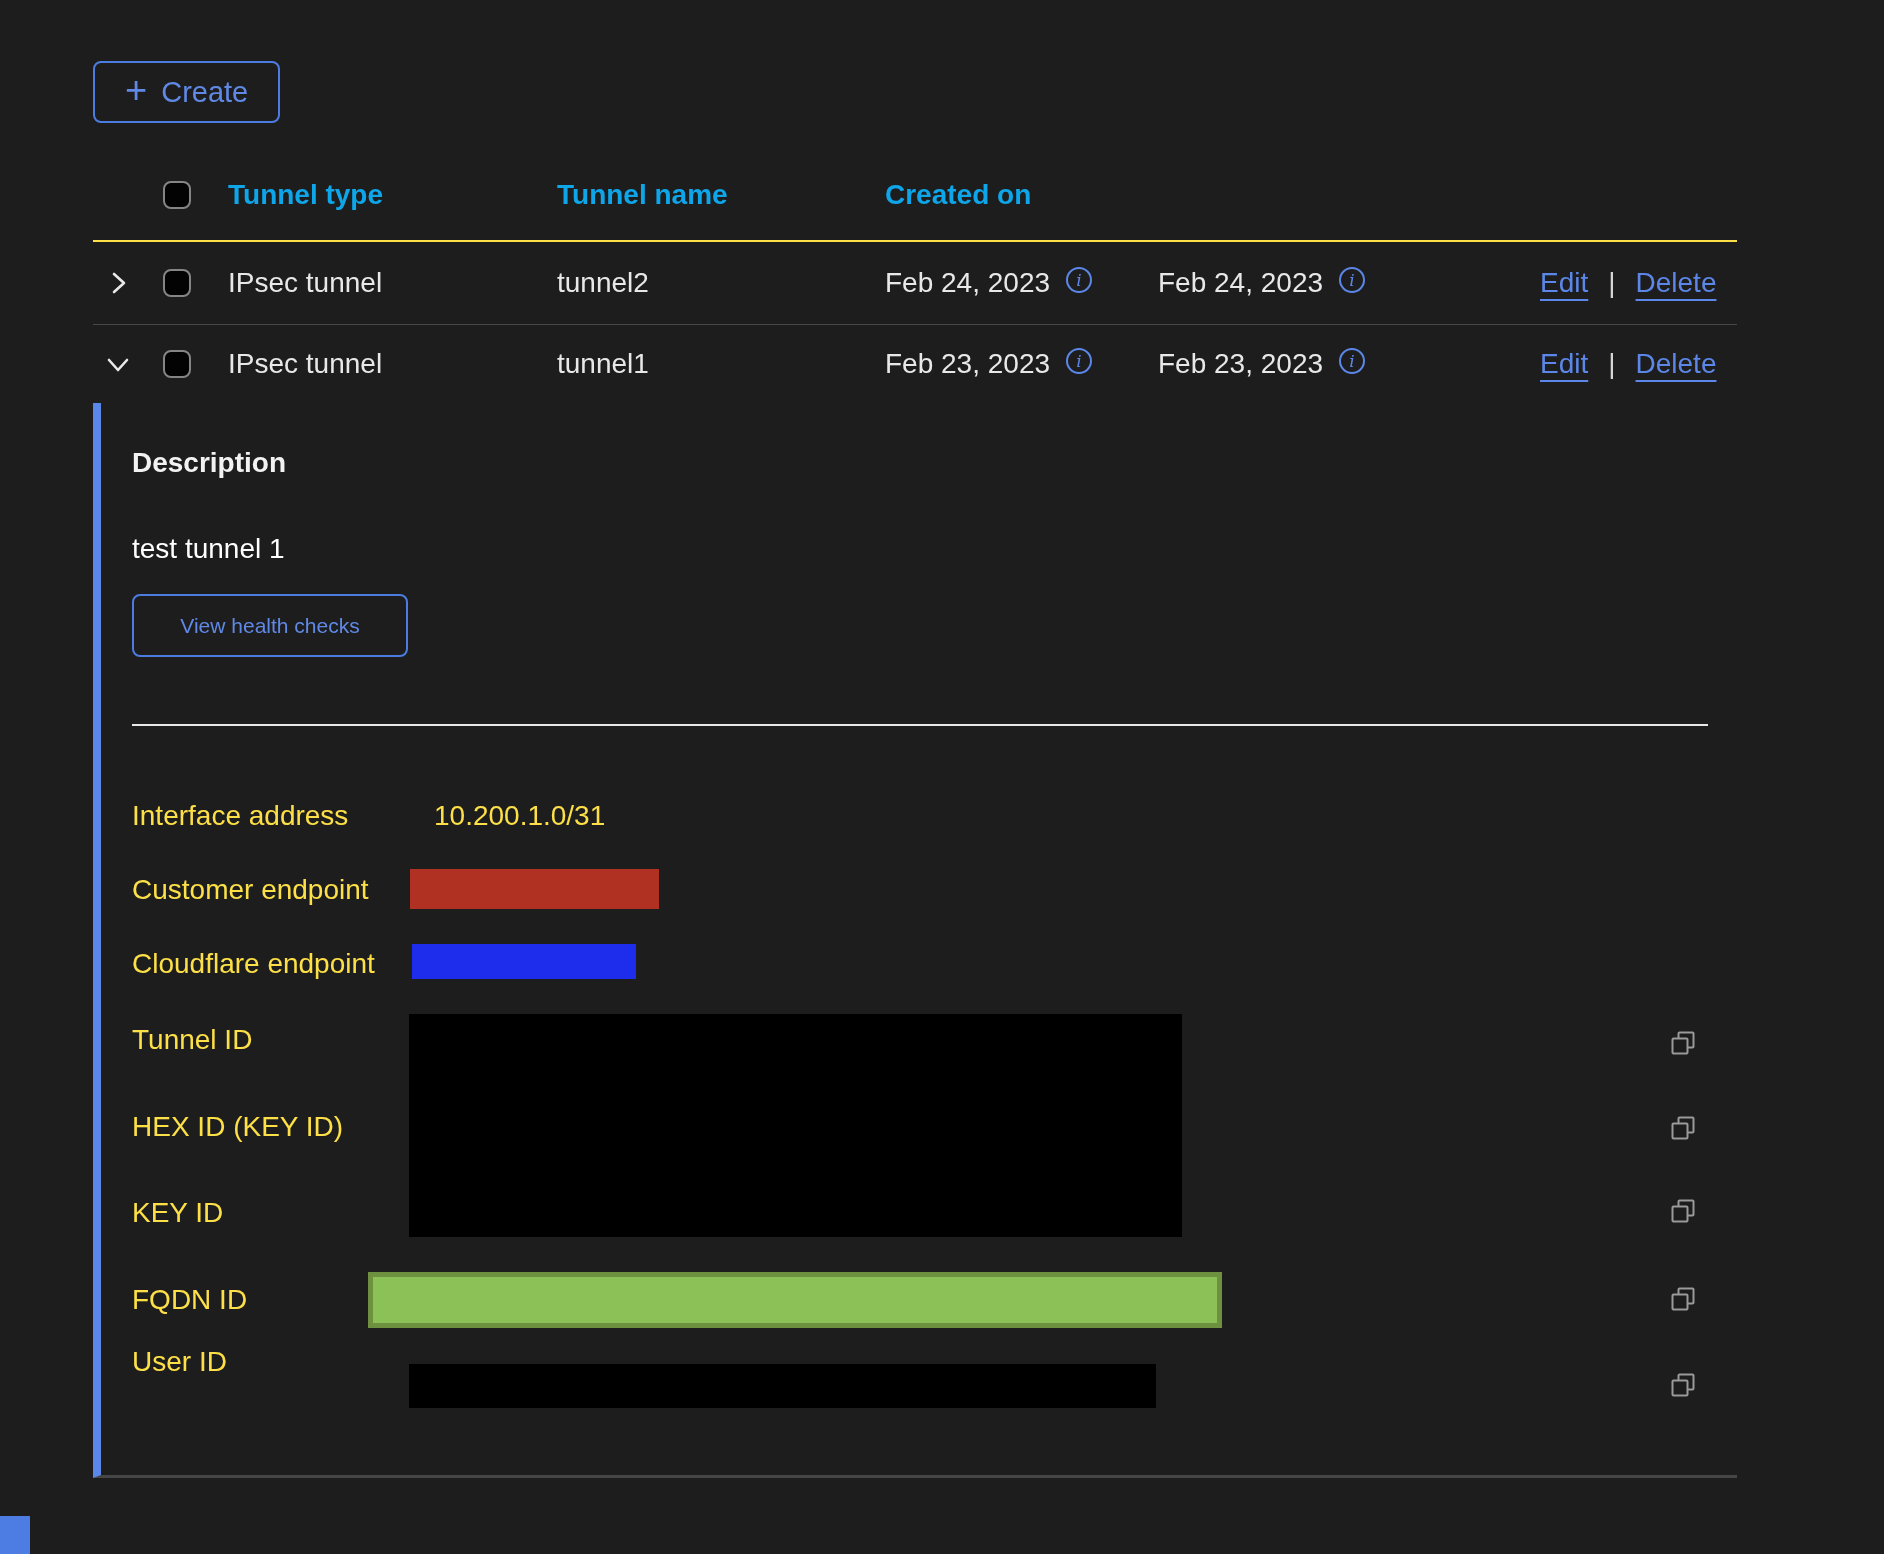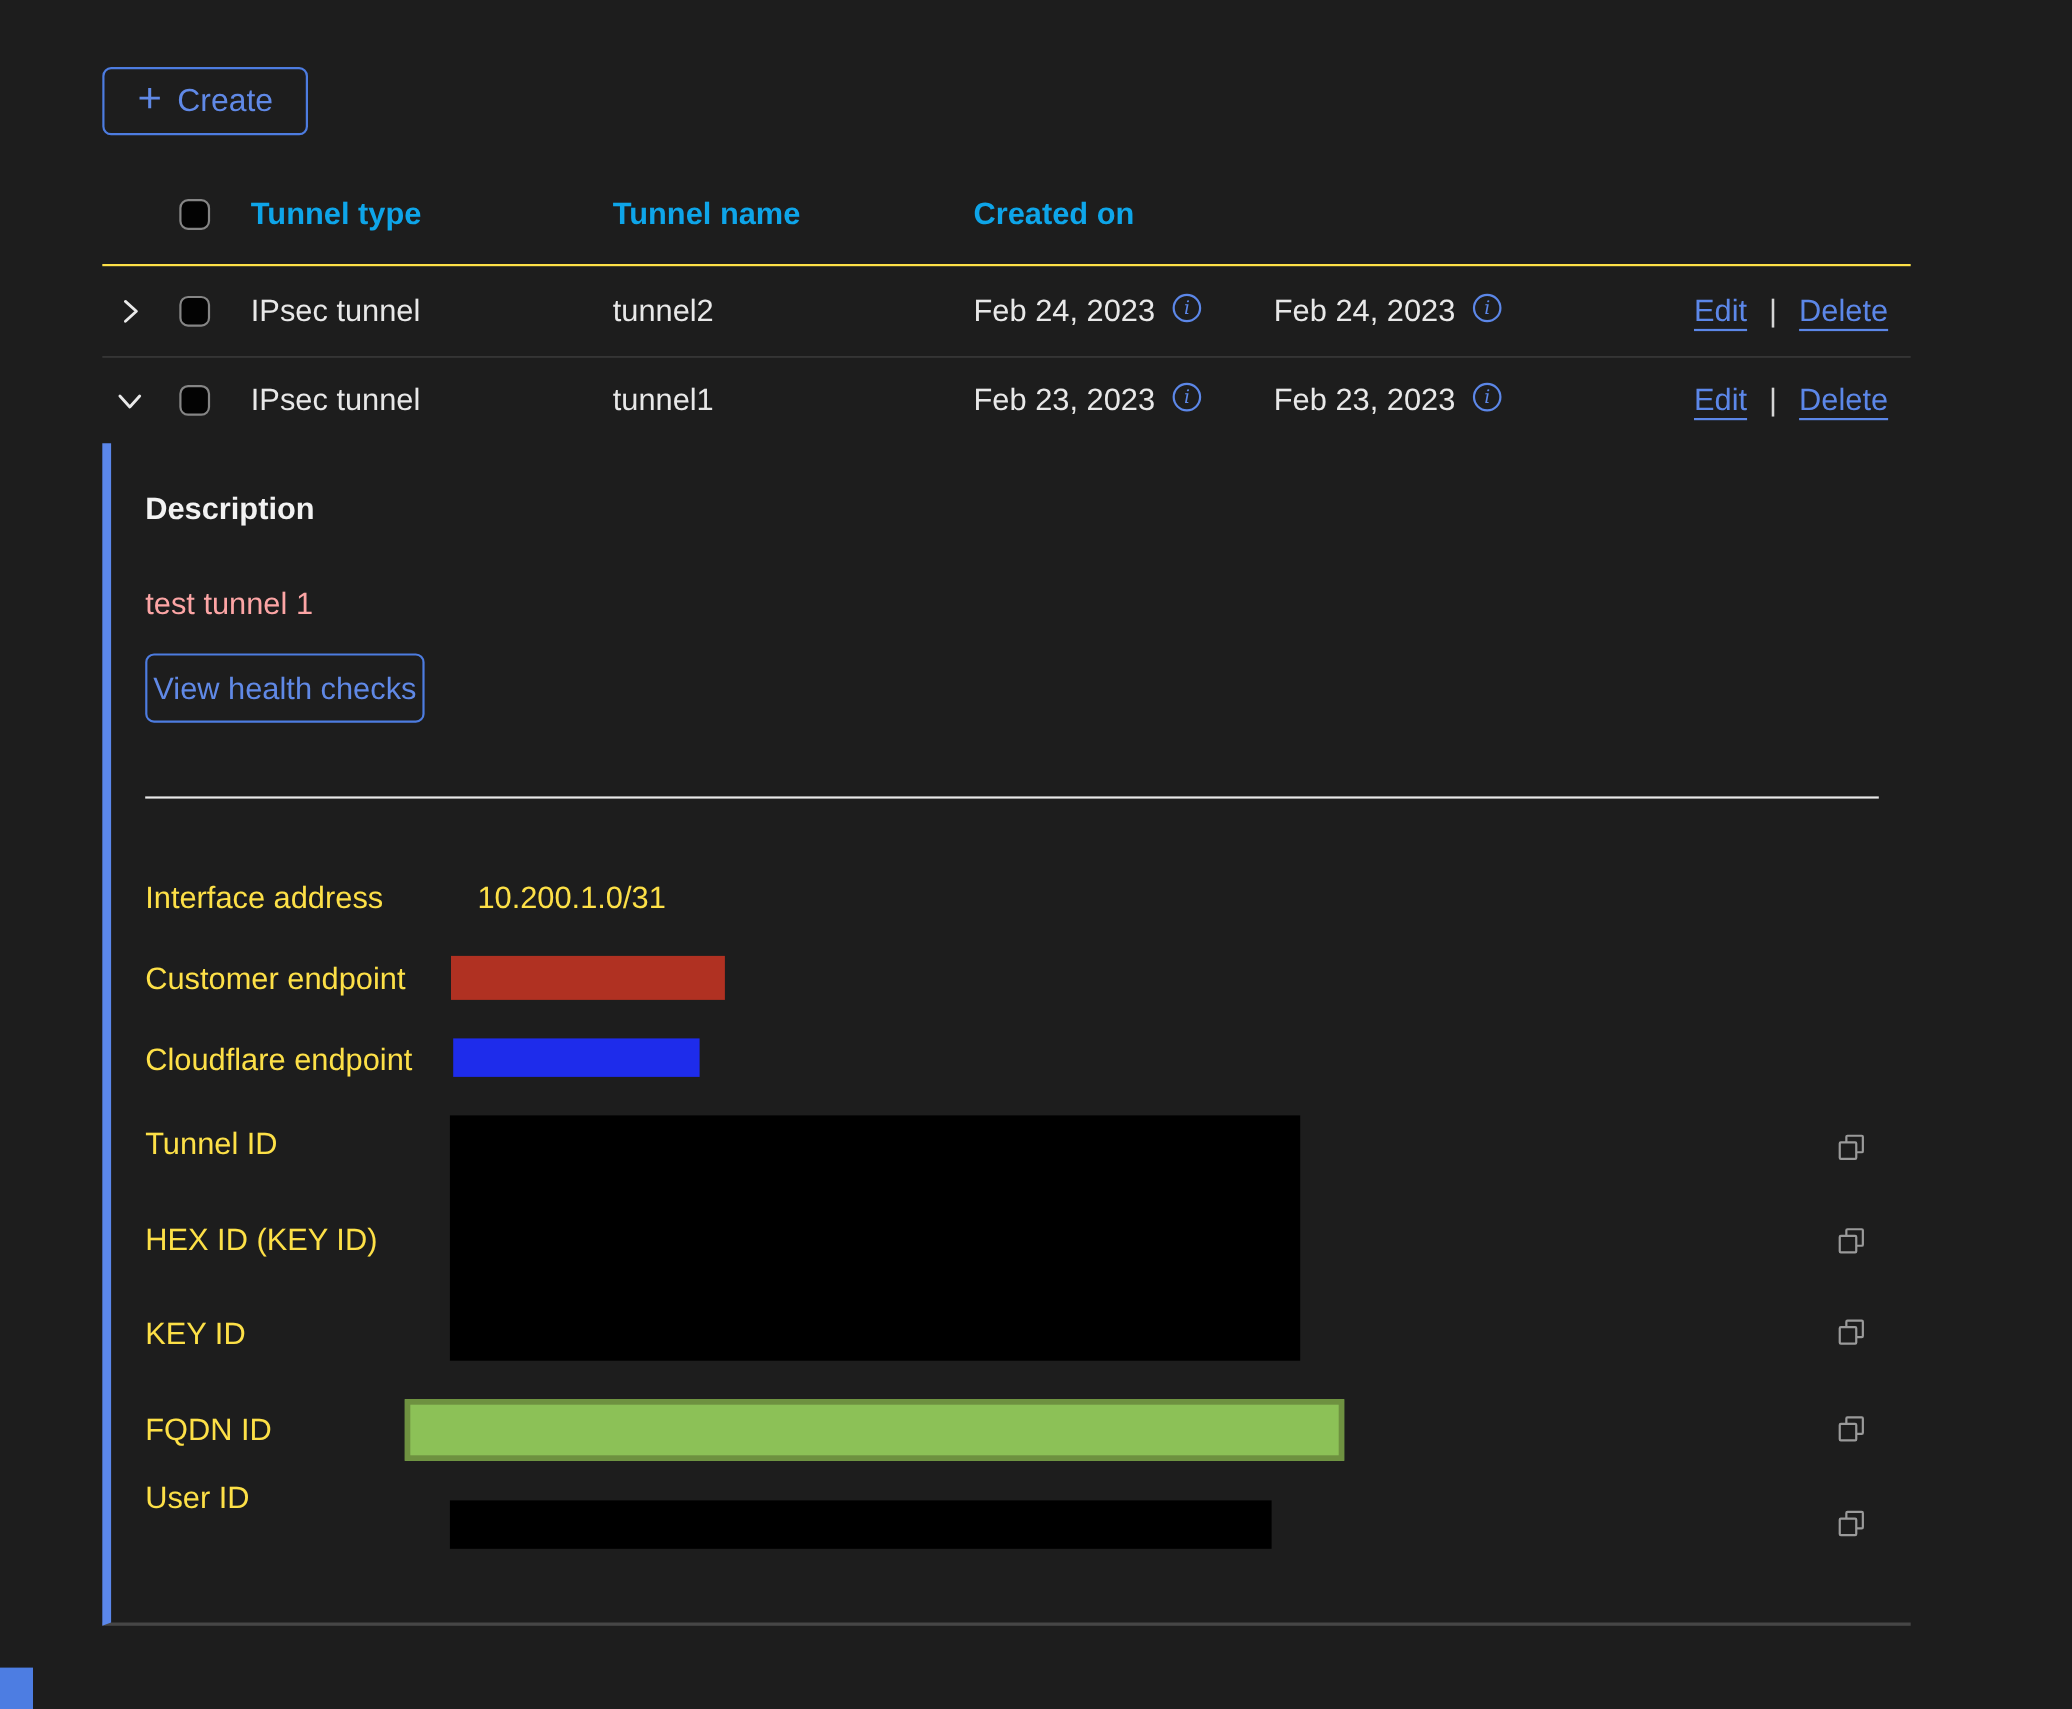--- a/index.html
+++ b/index.html
@@ -52,25 +52,25 @@
   .pipe { color:#d5d5d5; text-decoration:none; }
 
   
   .panel {
     position:absolute; left:93px; top:403px; width:1644px; height:1075px;
     border-left:8px solid #5b87ea; border-bottom:3px solid #464646;
   }
   .panel .abs { position:absolute; }
   .label { color:#fde047; line-height:40px; }
   .desc-title { font-weight:600; color:#f2f2f2; }
-  .desc-text { color:#fca5a5; }
+  .desc-text { color:#ffffff; }
   .health-btn {
-    position:absolute; left:31px; top:191px; width:254px; height:63px;
+    position:absolute; left:31px; top:191px; width:276px; height:63px;
     background:transparent; border:2px solid #4d7ce0; border-radius:8px;
-    color:#6089e6; font-size:28px; font-family:inherit; cursor:pointer;
+    color:#6089e6; font-size:21px; font-family:inherit; cursor:pointer;
   }
   .divider { position:absolute; left:31px; top:321px; width:1576px; height:2px; background:#e8e8e8; }
   .redact { position:absolute; }
   .redact-red   { left:309px; top:466px; width:249px; height:40px; }
   .redact-blue  { left:311px; top:541px; width:224px; height:35px; }
   .redact-black-big { left:308px; top:611px; width:773px; height:223px; }
   .redact-green { left:267px; top:869px; width:854px; height:56px; border:5px solid #6e9140; }
   .redact-black-small { left:308px; top:961px; width:747px; height:44px; }
   .copy-btn { position:absolute; left:1568px; background:none; border:none; padding:0; cursor:pointer; display:flex; }
 

